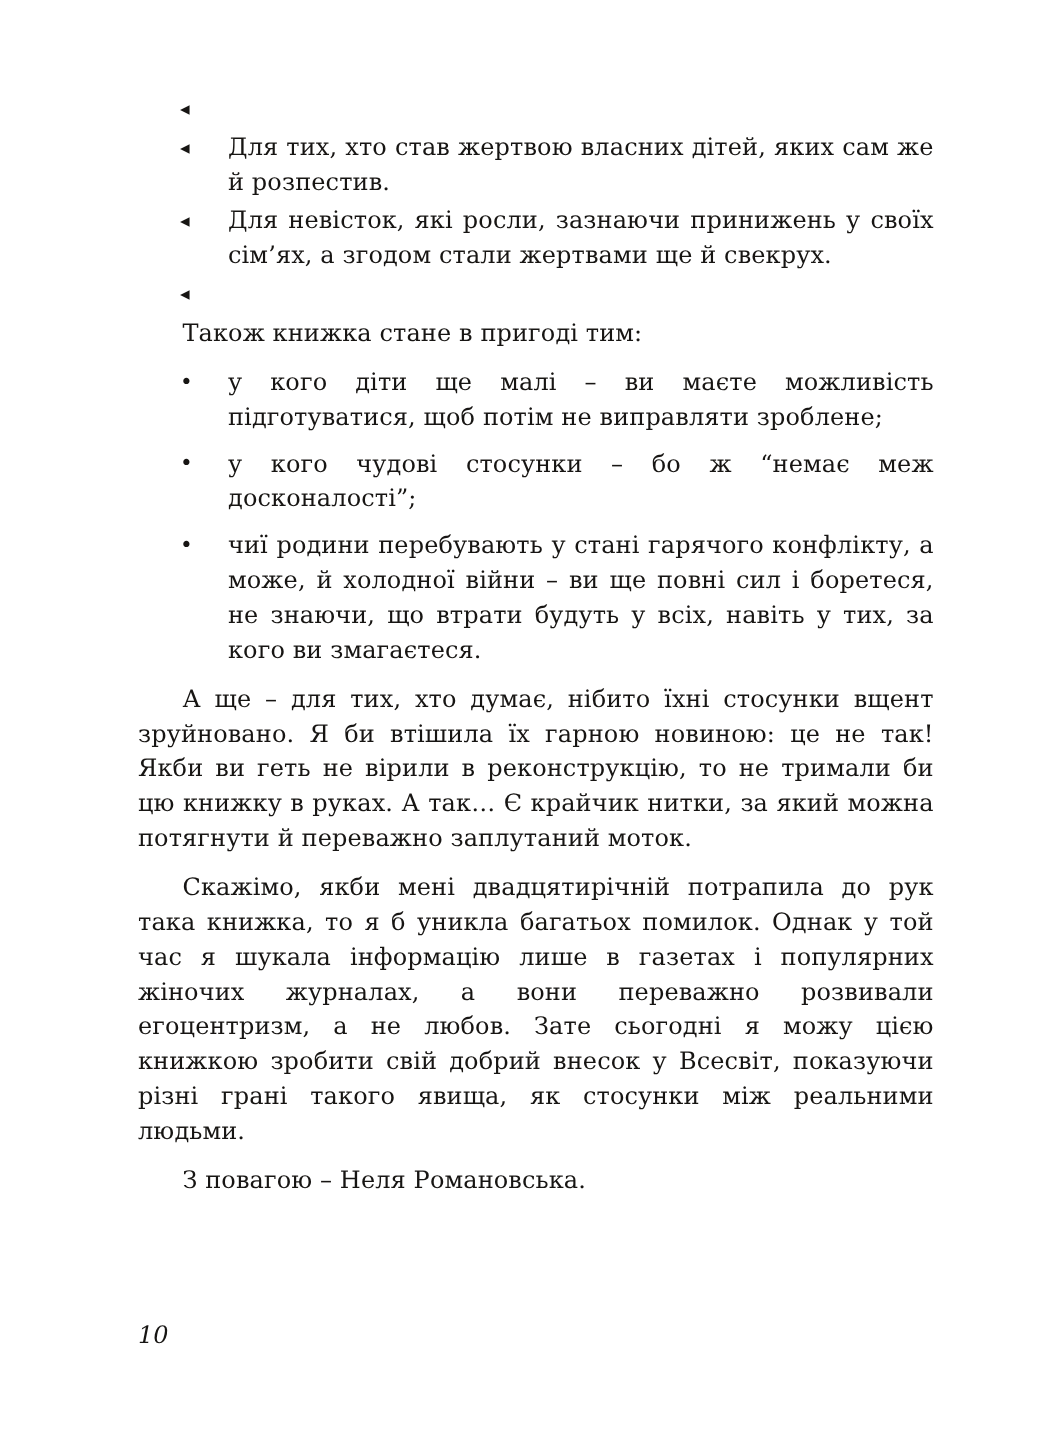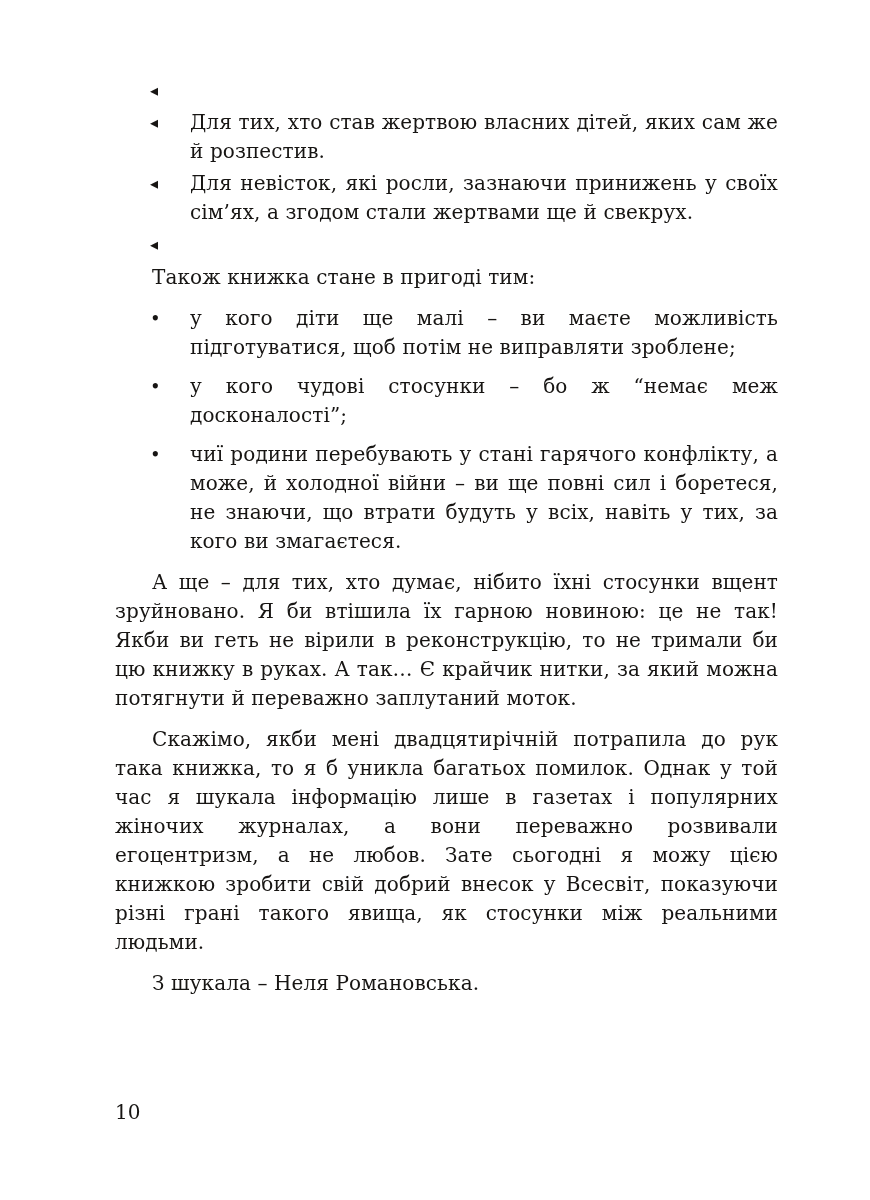--- a/index.html
+++ b/index.html
@@ -68,20 +68,21 @@
     margin-top: 12px;
   }
   .signature {
     text-align: left;
   }
   .page-number {
     position: absolute;
     left: 115px;
     top: 1100px;
     font-size: 20px;
+    font-style: italic;
     color: #171513;
   }
 </style>
 </head>
 <body>
 
 <div class="page">
   <div class="content">
 
     <div class="list arrow-list">
@@ -115,18 +116,18 @@
         <div class="list-item">
           <span class="marker">•</span>
           <span class="item-text">чиї родини перебувають у стані гарячого конфлікту, а може, й холодної війни – ви ще повні сил і боретеся, не знаючи, що втрати будуть у всіх, навіть у тих, за кого ви змагаєтеся.</span>
         </div>
       </div>
 
     <p class="para spaced">А ще – для тих, хто думає, нібито їхні стосунки вщент зруйновано. Я би втішила їх гарною новиною: це не так! Якби ви геть не вірили в реконструкцію, то не тримали би цю книжку в руках. А так… Є крайчик нитки, за який можна потягнути й переважно заплутаний моток.</p>
 
     <p class="para spaced">Скажімо, якби мені двадцятирічній потрапила до рук така книжка, то я б уникла багатьох помилок. Однак у той час я шукала інформацію лише в газетах і популярних жіночих журналах, а вони переважно розвивали егоцентризм, а не любов. Зате сьогодні я можу цією книжкою зробити свій добрий внесок у Всесвіт, показуючи різні грані такого явища, як стосунки між реальними людьми.</p>
 
-    <p class="para spaced signature">З шукала – Неля Романовська.</p>
+    <p class="para spaced signature">З повагою – Неля Романовська.</p>
 
   </div>
 
   <div class="page-number">10</div>
 </div>
 
 </body></html>

